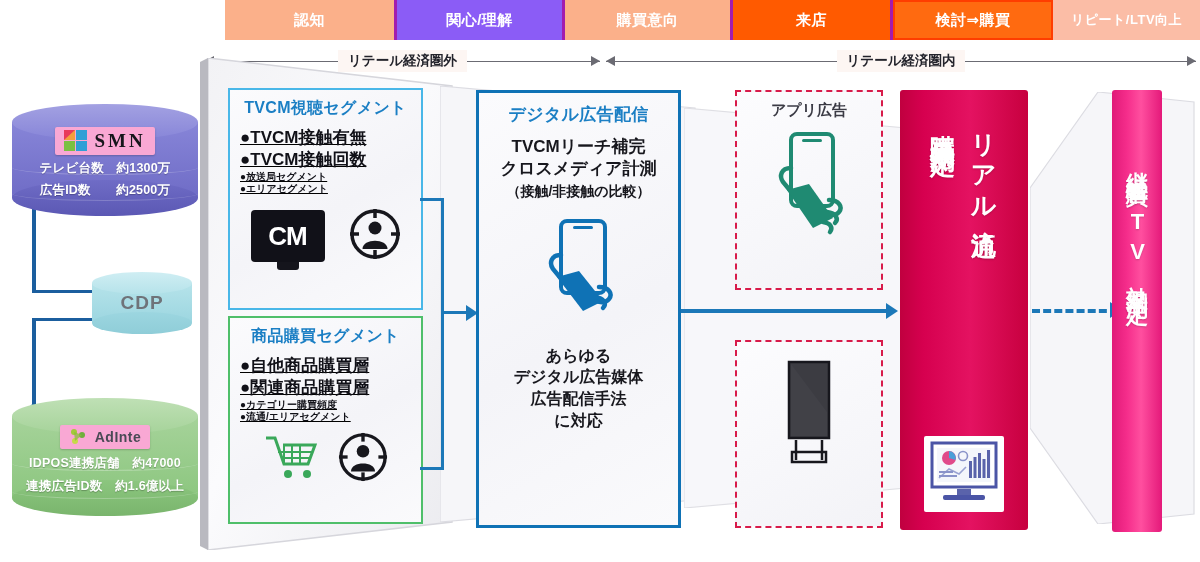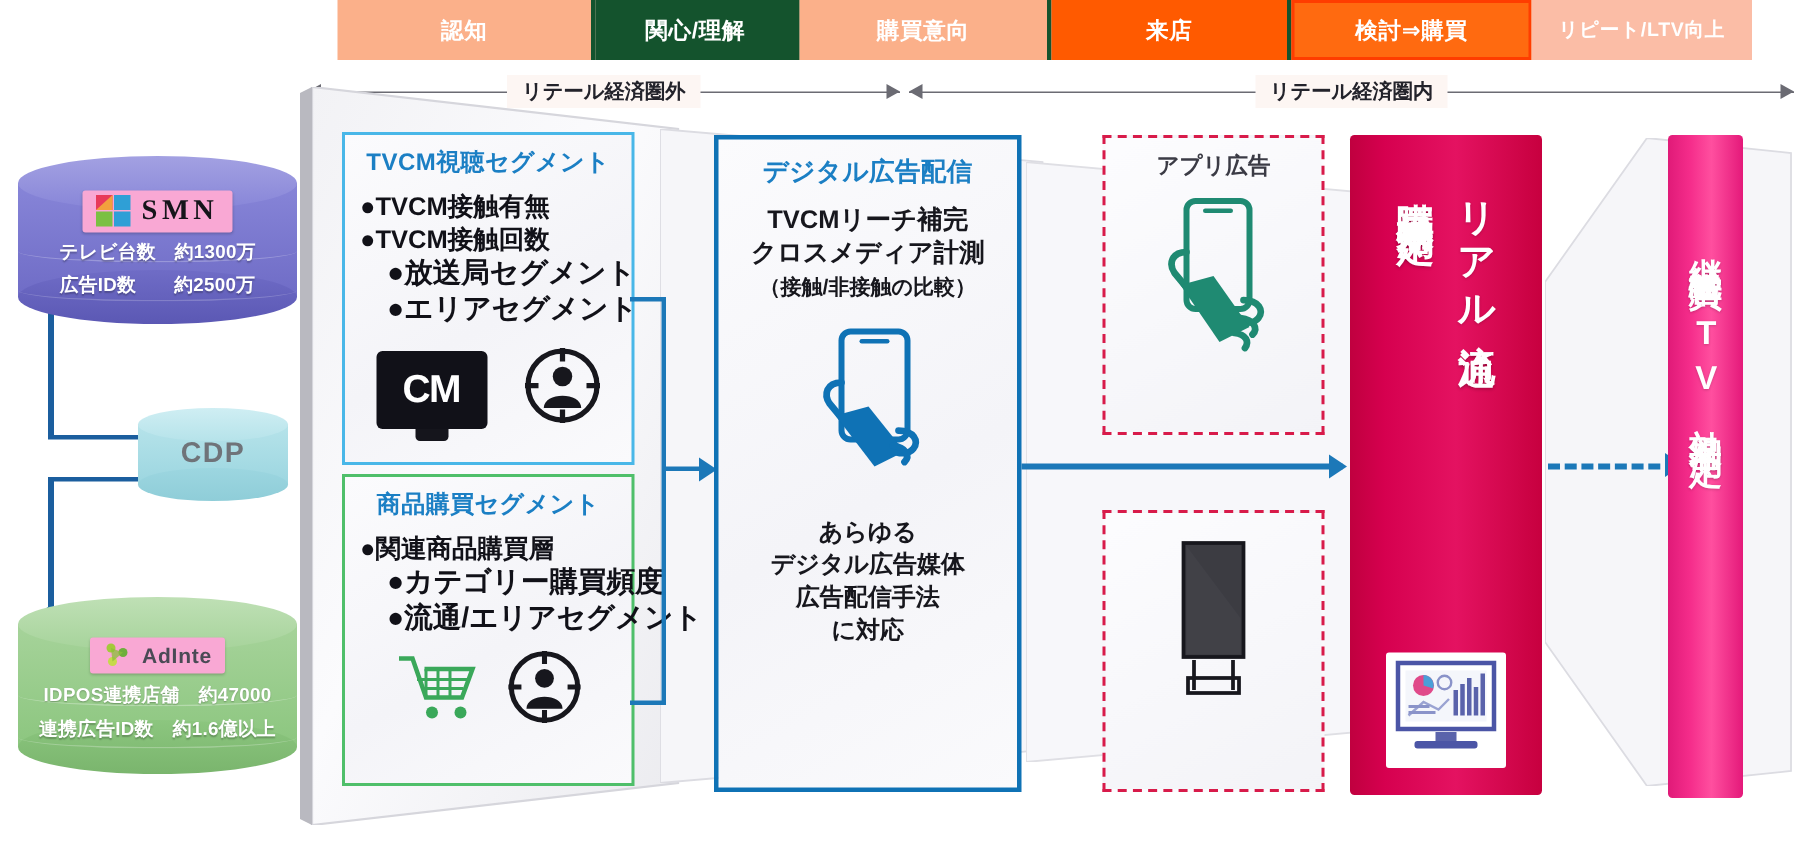--- a/index.html
+++ b/index.html
@@ -5,21 +5,21 @@
   html,body{margin:0;padding:0;background:#ffffff;}
   body{width:1200px;height:562px;overflow:hidden;
        font-family:"Liberation Sans","DejaVu Sans",sans-serif;}
   #stage{position:relative;width:1200px;height:562px;background:#ffffff;}
 
   
   .stagebar{position:absolute;top:0;left:225px;width:975px;height:40px;display:flex;}
   .stage-cell{flex:0 0 auto;height:40px;display:flex;align-items:center;justify-content:center;
               color:#ffffff;font-weight:bold;font-size:15px;letter-spacing:.5px;
               box-sizing:border-box;}
-  .stage-cell.sep{border-right:3px solid #14532d;}
+  .stage-cell.sep{border-right:3px solid #a21caf;}
   .stage-cell.hi{border:2px solid #ff3d00;}
 
   
   .ruler{position:absolute;height:22px;display:flex;align-items:center;}
   .ruler .line{position:absolute;left:0;right:0;top:50%;height:1px;background:#6b6b73;}
   .ruler .cap-l,.ruler .cap-r{position:absolute;top:50%;margin-top:-5px;width:0;height:0;
      border-top:5px solid transparent;border-bottom:5px solid transparent;}
   .ruler .cap-l{left:0;border-right:9px solid #6b6b73;}
   .ruler .cap-r{right:0;border-left:9px solid #6b6b73;}
   .ruler .lab{position:relative;margin:0 auto;background:#fdf6f3;padding:2px 10px;
@@ -42,24 +42,24 @@
   .cyl-line{color:#ffffff;font-size:12.5px;font-weight:bold;letter-spacing:.2px;
         text-shadow:0 1px 1px rgba(0,0,0,.25);white-space:nowrap;}
   .smn-word{font-family:"Liberation Serif","DejaVu Serif",serif;font-weight:bold;
         font-size:19px;letter-spacing:3px;color:#15151a;}
   .adinte-word{font-size:14px;font-weight:bold;letter-spacing:.5px;color:#4a4a55;}
 
   
   .card{position:absolute;background:linear-gradient(150deg,#fbfbfd 0%,#f4f4f8 55%,#fafafc 100%);
         box-sizing:border-box;}
   .card-title{text-align:center;font-weight:bold;color:#1b7fc4;letter-spacing:.3px;}
-  .bullets{padding:0 10px;}
+  .bullets{padding:0 10px;text-decoration:underline;}
   .bul{color:#111118;font-weight:bold;line-height:1.28;white-space:nowrap;}
   .bul.lg{font-size:17px;}
-  .bul.sm{font-size:19px;margin-left:18px;}
+  .bul.sm{font-size:10px;}
 
   .dcard-sub{text-align:center;color:#17171d;font-weight:bold;font-size:17px;line-height:1.32;}
   .dcard-note{text-align:center;color:#17171d;font-size:14px;font-weight:bold;margin-top:2px;}
   .dcard-foot{text-align:center;color:#17171d;font-weight:bold;font-size:16px;line-height:1.35;}
 
   .dashcard{position:absolute;background:linear-gradient(150deg,#fcfcfe,#f3f3f7);
         border:2px dashed #d81b4a;box-sizing:border-box;}
   .dashcard .t{text-align:center;font-size:15px;font-weight:bold;color:#3b3b45;padding-top:9px;}
 
   
@@ -86,21 +86,21 @@
 </style>
 </head>
 <body>
 
 <div id="stage">
 
   <div class="stagebar">
     <div class="stage-cell sep" style="width:172px;background:#fbb08a">
         <span>認知</span>
       </div>
-    <div class="stage-cell sep" style="width:136px;background:#14532d">
+    <div class="stage-cell sep" style="width:168px;background:#8b5cf6">
         <span>関心/理解</span>
       </div>
     <div class="stage-cell sep" style="width:168px;background:#fbb08a">
         <span>購買意向</span>
       </div>
     <div class="stage-cell sep" style="width:160px;background:#ff5a00">
         <span>来店</span>
       </div>
     <div class="stage-cell sep hi" style="width:160px;background:#ff6a10">
         <span>検討⇒購買</span>
@@ -246,20 +246,21 @@
           <circle cx="26" cy="20" r="6.5" fill="#17171d"></circle>
           <path d="M13.5 41 C13.5 30 38.5 30 38.5 41 Z" fill="#17171d"></path>
         </svg>
       </span>
     </div>
   </div>
 
   <div class="card" style="left:228px;top:316px;width:195px;height:208px;border:2px solid #4fbf6a;">
     <div class="card-title" style="font-size:16px;margin-top:8px;font-family:Liberation Serif, serif;">商品購買セグメント</div>
     <div class="bullets" style="margin-top:8px;">
+      <div class="bul lg">●自他商品購買層</div>
       <div class="bul lg">●関連商品購買層</div>
       <div class="bul sm">●カテゴリー購買頻度</div>
       <div class="bul sm">●流通/エリアセグメント</div>
     </div>
     <div style="display:flex;align-items:center;justify-content:center;gap:16px;margin-top:8px;">
       <span>
         <svg width="58" height="50" viewBox="0 0 58 50">
           <path d="M2 6 h9 l9 26 h24 l7 -19 h-32" fill="none" stroke="#3aa85a" stroke-width="3"></path>
           <line x1="20" y1="13" x2="20" y2="32" stroke="#3aa85a" stroke-width="2"></line>
           <line x1="28" y1="13" x2="28" y2="32" stroke="#3aa85a" stroke-width="2"></line>

